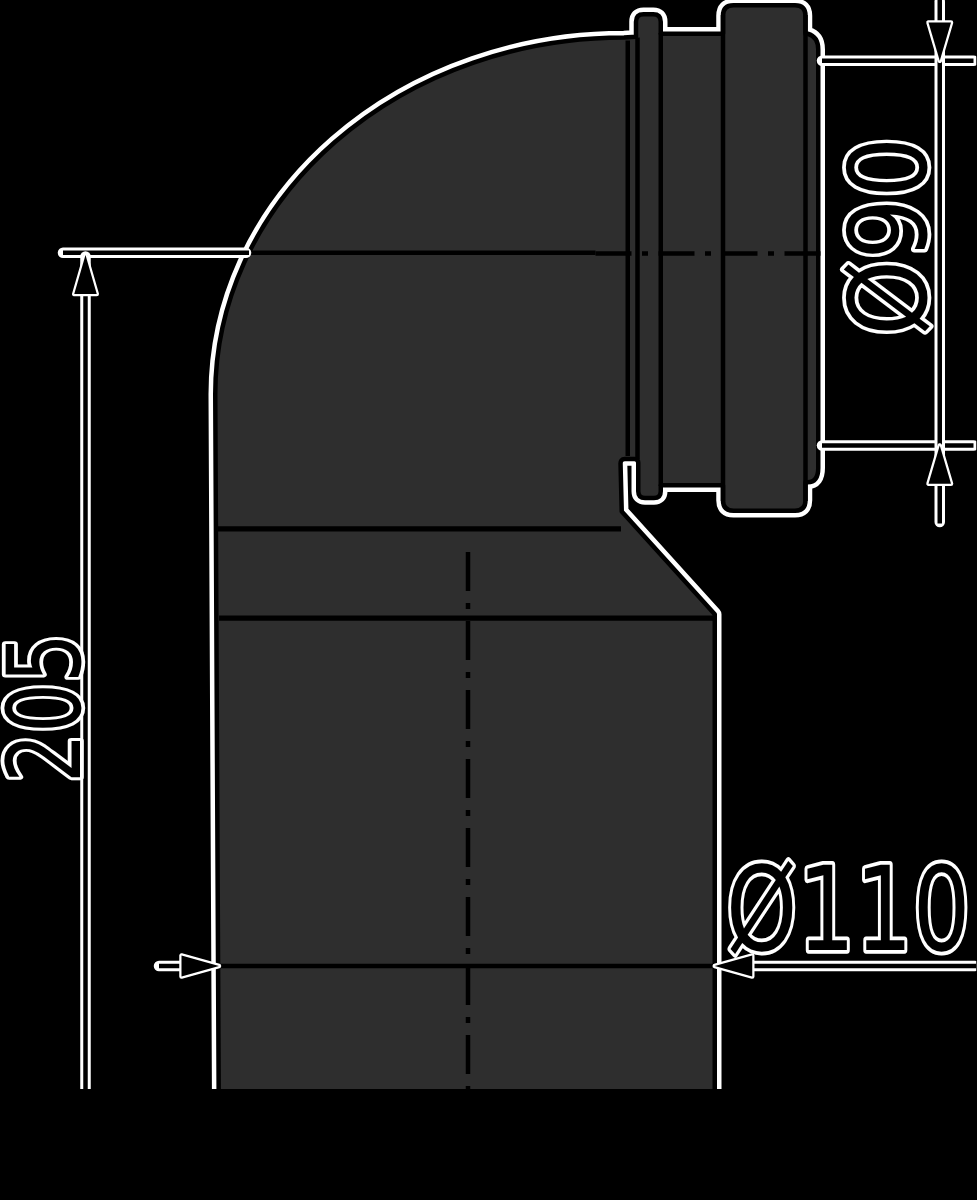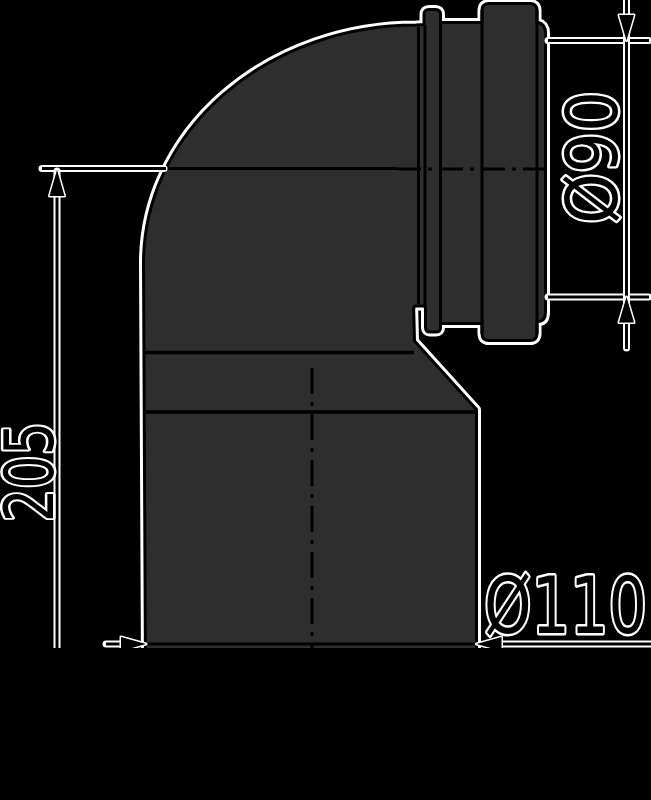--- a/index.html
+++ b/index.html
@@ -1,16 +1,16 @@
 <!DOCTYPE html>
 <html><head>
 <meta charset="utf-8">
 <style>
   html,body{margin:0;padding:0;background:#000;}
-  .canvas{position:relative;width:651px;height:648px;background:#000;overflow:hidden;}
+  .canvas{position:relative;width:651px;height:726px;background:#000;overflow:hidden;}
   svg{display:block;}
   
   .phalo{fill:#2e2e2e;stroke:#ffffff;stroke-width:9;stroke-linejoin:round;}
   .pmain{fill:#2e2e2e;stroke:#000000;stroke-width:3;stroke-linejoin:round;}
   
   .ik{stroke:#000000;stroke-width:3;fill:none;}
   .ik4{stroke-width:3.5;}
   
   .cl{stroke:#000000;stroke-width:3;fill:none;}
   

